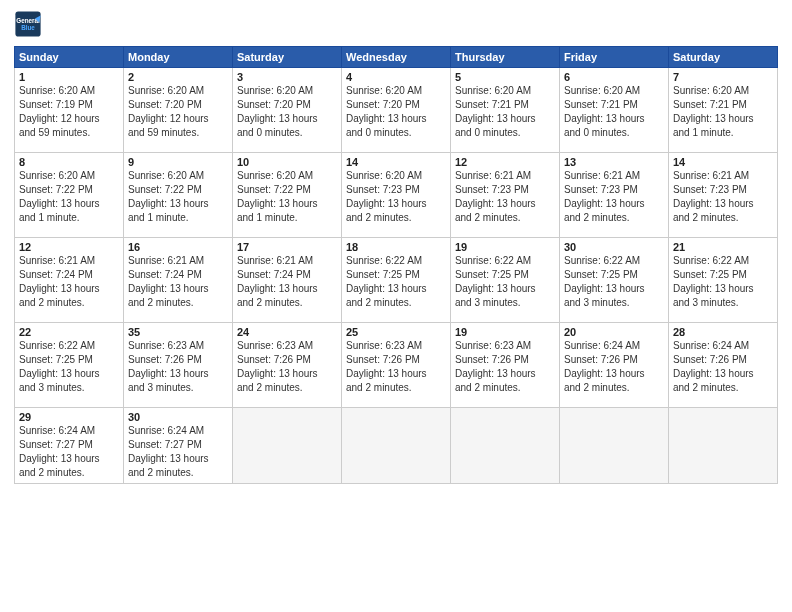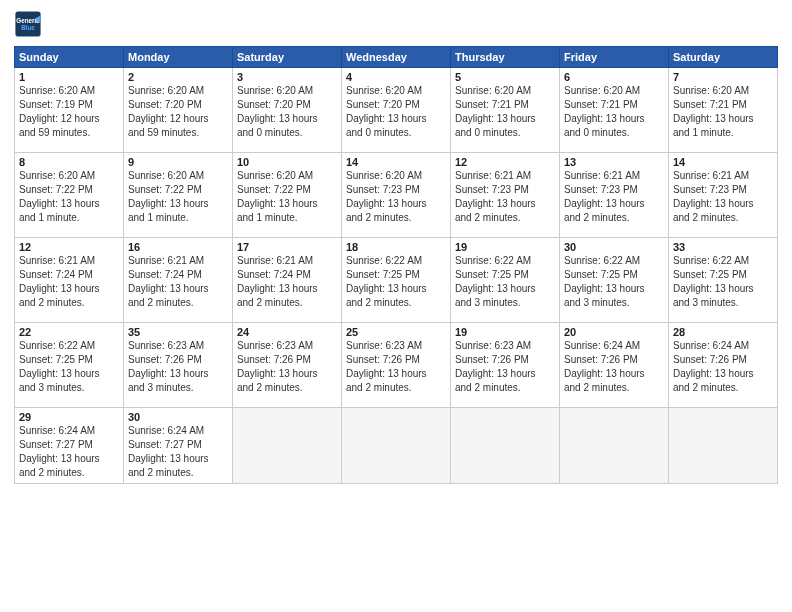--- a/index.html
+++ b/index.html
@@ -246,21 +246,21 @@
 Sunset: 7:25 PM
 Daylight: 13 hours and 3 minutes.</div>
           </td>
           <td>
             <span class="day-num">30</span>
             <div class="day-detail" style="white-space: pre-line;">Sunrise: 6:22 AM
 Sunset: 7:25 PM
 Daylight: 13 hours and 3 minutes.</div>
           </td>
           <td>
-            <span class="day-num">33</span>
+            <span class="day-num">21</span>
             <div class="day-detail" style="white-space: pre-line;">Sunrise: 6:22 AM
 Sunset: 7:25 PM
 Daylight: 13 hours and 3 minutes.</div>
           </td>
         </tr>
         <tr>
           <td>
             <span class="day-num">22</span>
             <div class="day-detail" style="white-space: pre-line;">Sunrise: 6:22 AM
 Sunset: 7:25 PM

